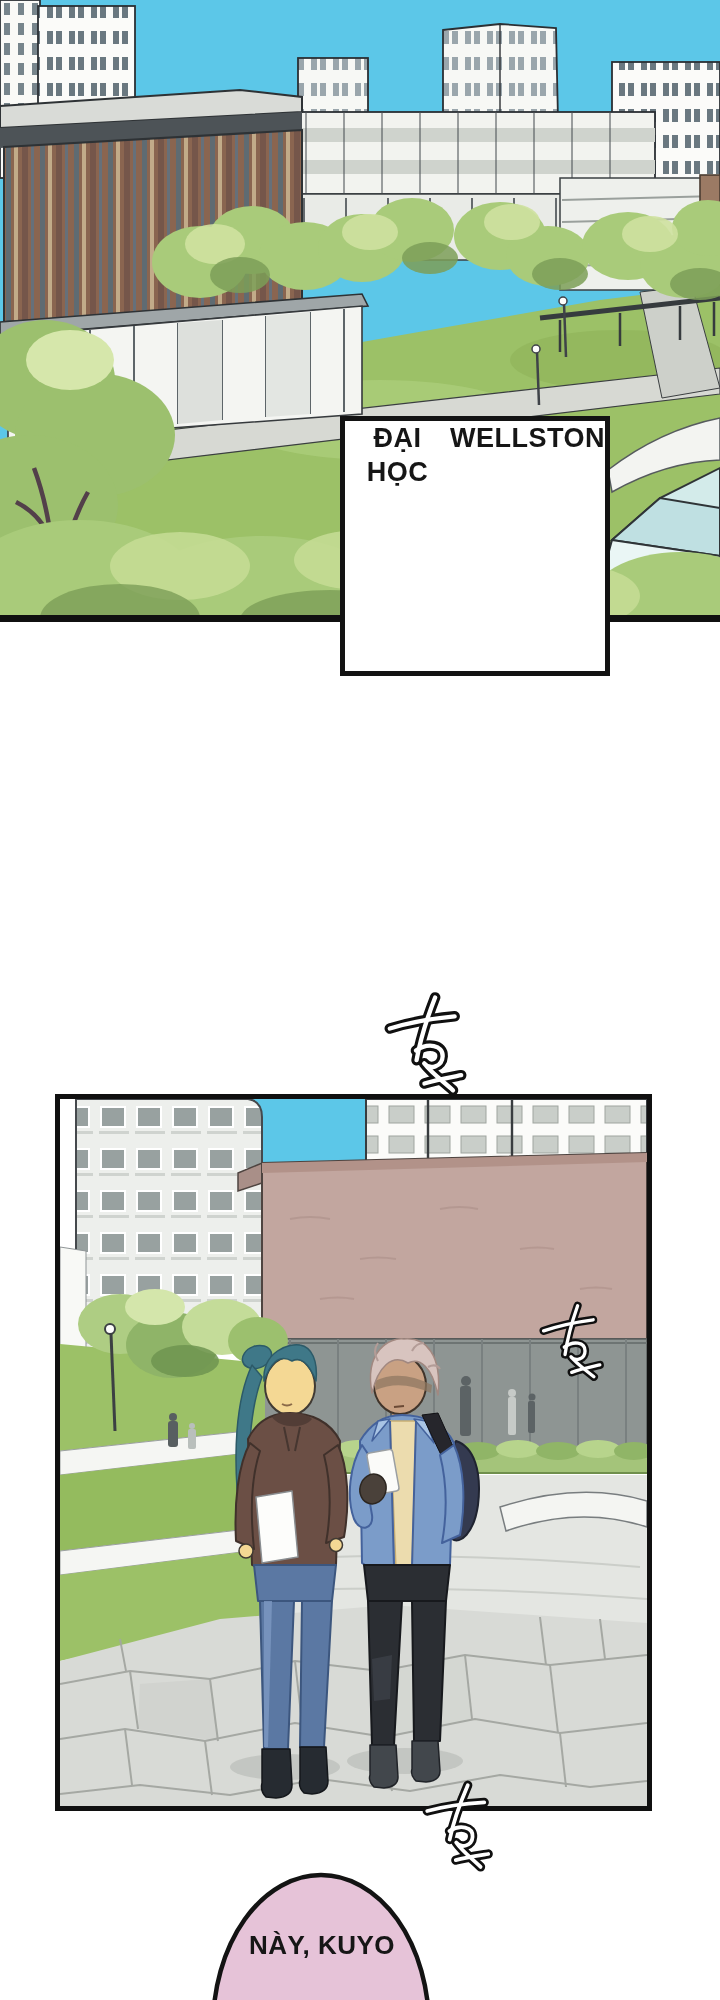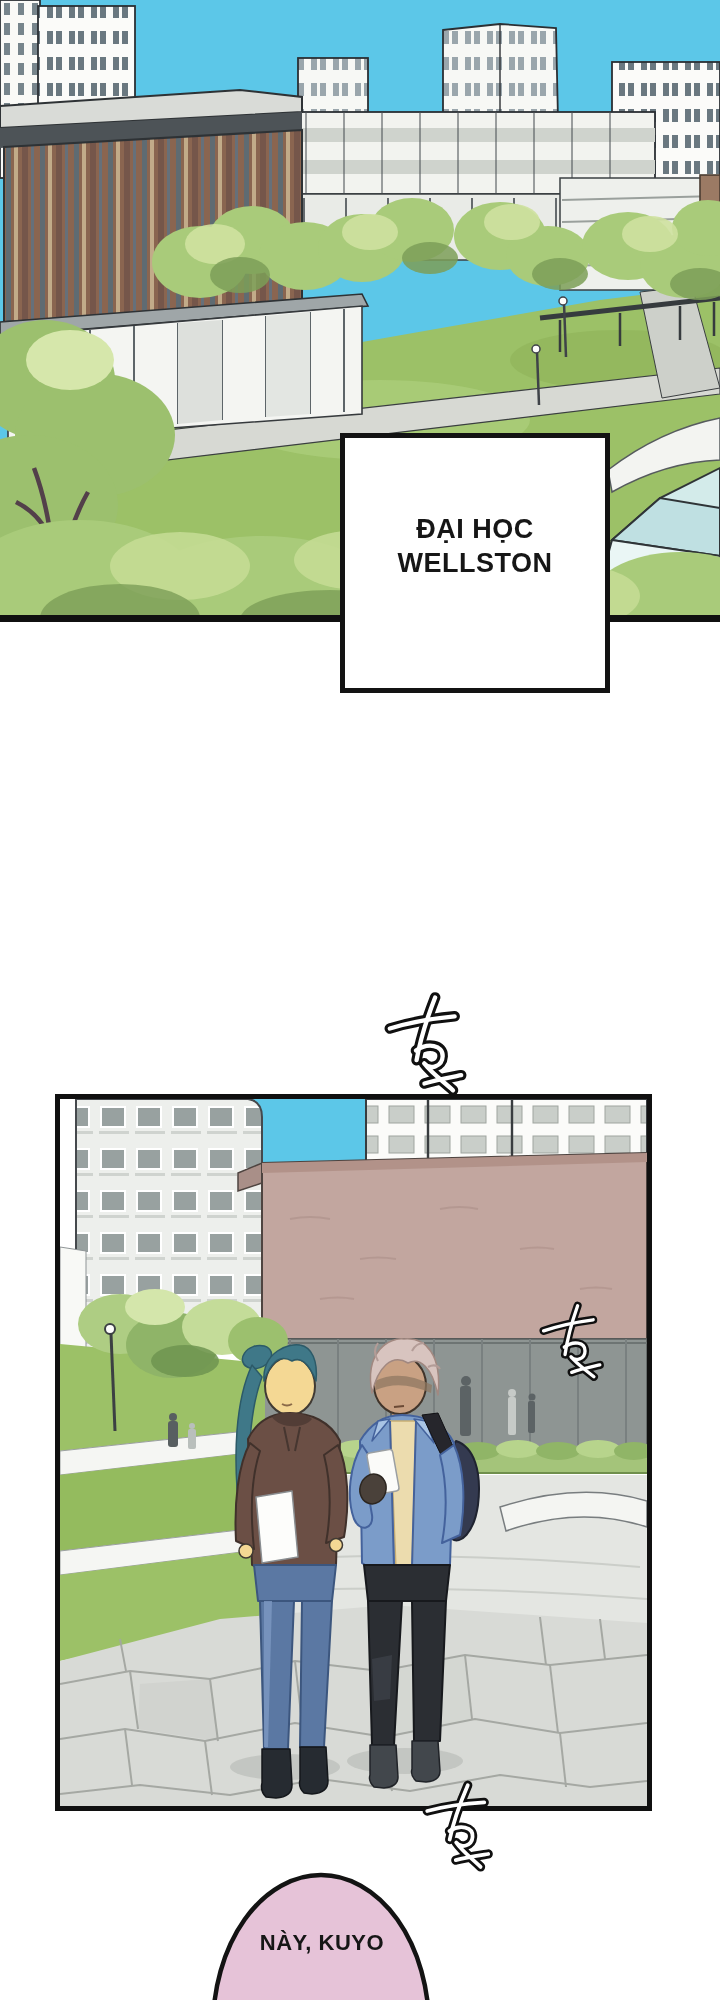--- a/index.html
+++ b/index.html
@@ -2,31 +2,31 @@
 <html><head>
 <meta charset="utf-8">
 <style>
   html,body{margin:0;padding:0;background:#ffffff;}
   #page{position:relative;width:720px;height:2000px;margin:0 auto;background:#ffffff;
         overflow:hidden;font-family:"Liberation Sans",sans-serif;}
   .panel{position:absolute;}
   .panel svg{display:block;}
   #campus-panel{left:0;top:0;width:720px;height:622px;}
   #walk-panel{left:55px;top:1094px;width:597px;height:717px;border:5px solid #101010;box-sizing:border-box;background:#fff;}
-  #caption-box{position:absolute;left:340px;top:433px;width:270px;height:260px;background:#ffffff;
-      border:5px solid #131313;box-sizing:border-box;display:flex;flex-direction:column;
-      justify-content:center;align-items:center;padding-bottom:34px;z-index:4;}
+  #caption-box{position:absolute;left:340px;top:416px;width:270px;height:260px;background:#ffffff;
+      border:5px solid #131313;box-sizing:border-box;display:flex;flex-direction:row;
+      justify-content:center;align-items:flex-start;padding-bottom:34px;z-index:4;}
   #caption-box div{font-size:27px;font-weight:bold;letter-spacing:.5px;color:#161616;line-height:34px;text-align:center;}
   .sfx{position:absolute;z-index:6;}
   #sfx1{left:373px;top:990px;width:96px;height:108px;transform:rotate(2deg);}
   #sfx2{left:531px;top:1300px;width:74px;height:84px;}
   #sfx3{left:412px;top:1778px;width:84px;height:95px;transform:rotate(4deg);}
   #bubble{position:absolute;left:200px;top:1862px;width:240px;height:138px;z-index:7;}
   #bubble-text{position:absolute;left:222px;top:1930px;width:200px;text-align:center;z-index:8;
-      font-size:22px;font-weight:bold;letter-spacing:.5px;color:#161616;}
+      font-size:26px;font-weight:bold;letter-spacing:.5px;color:#161616;}
 </style>
 </head>
 <body>
 
 <div id="page">
 
   <div id="campus-panel" class="panel">
     <svg width="720" height="622" viewBox="0 0 720 622">
       <defs>
         <pattern id="pwincol" width="14" height="20" patternUnits="userSpaceOnUse">

